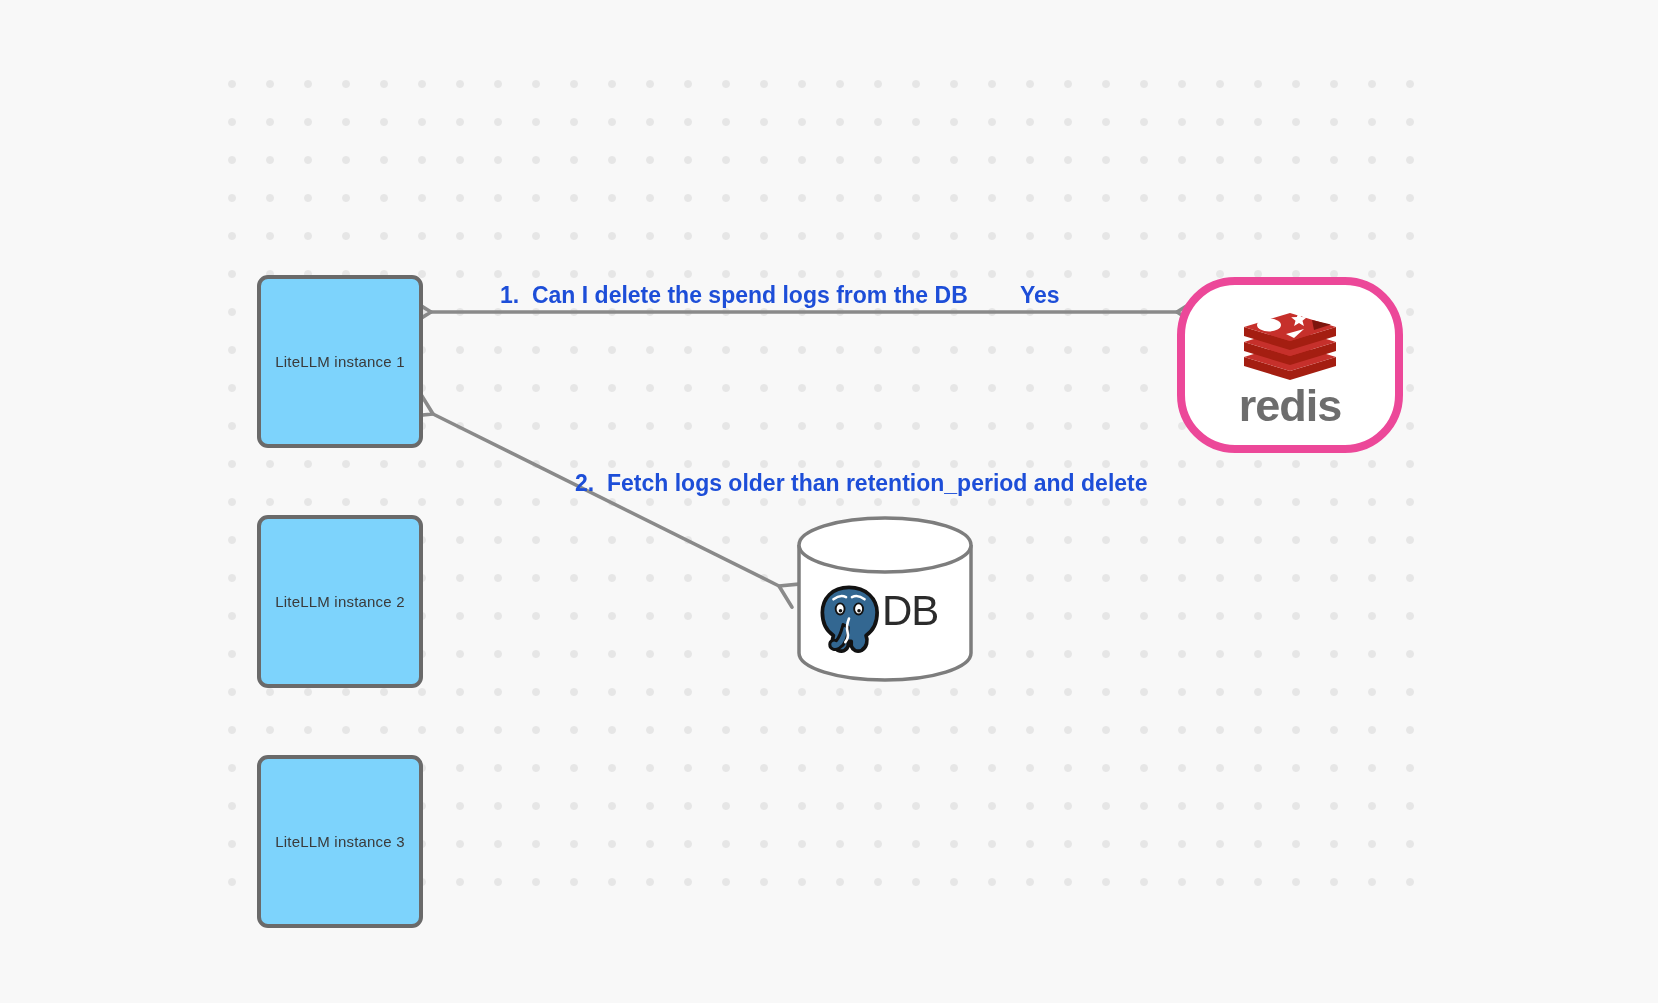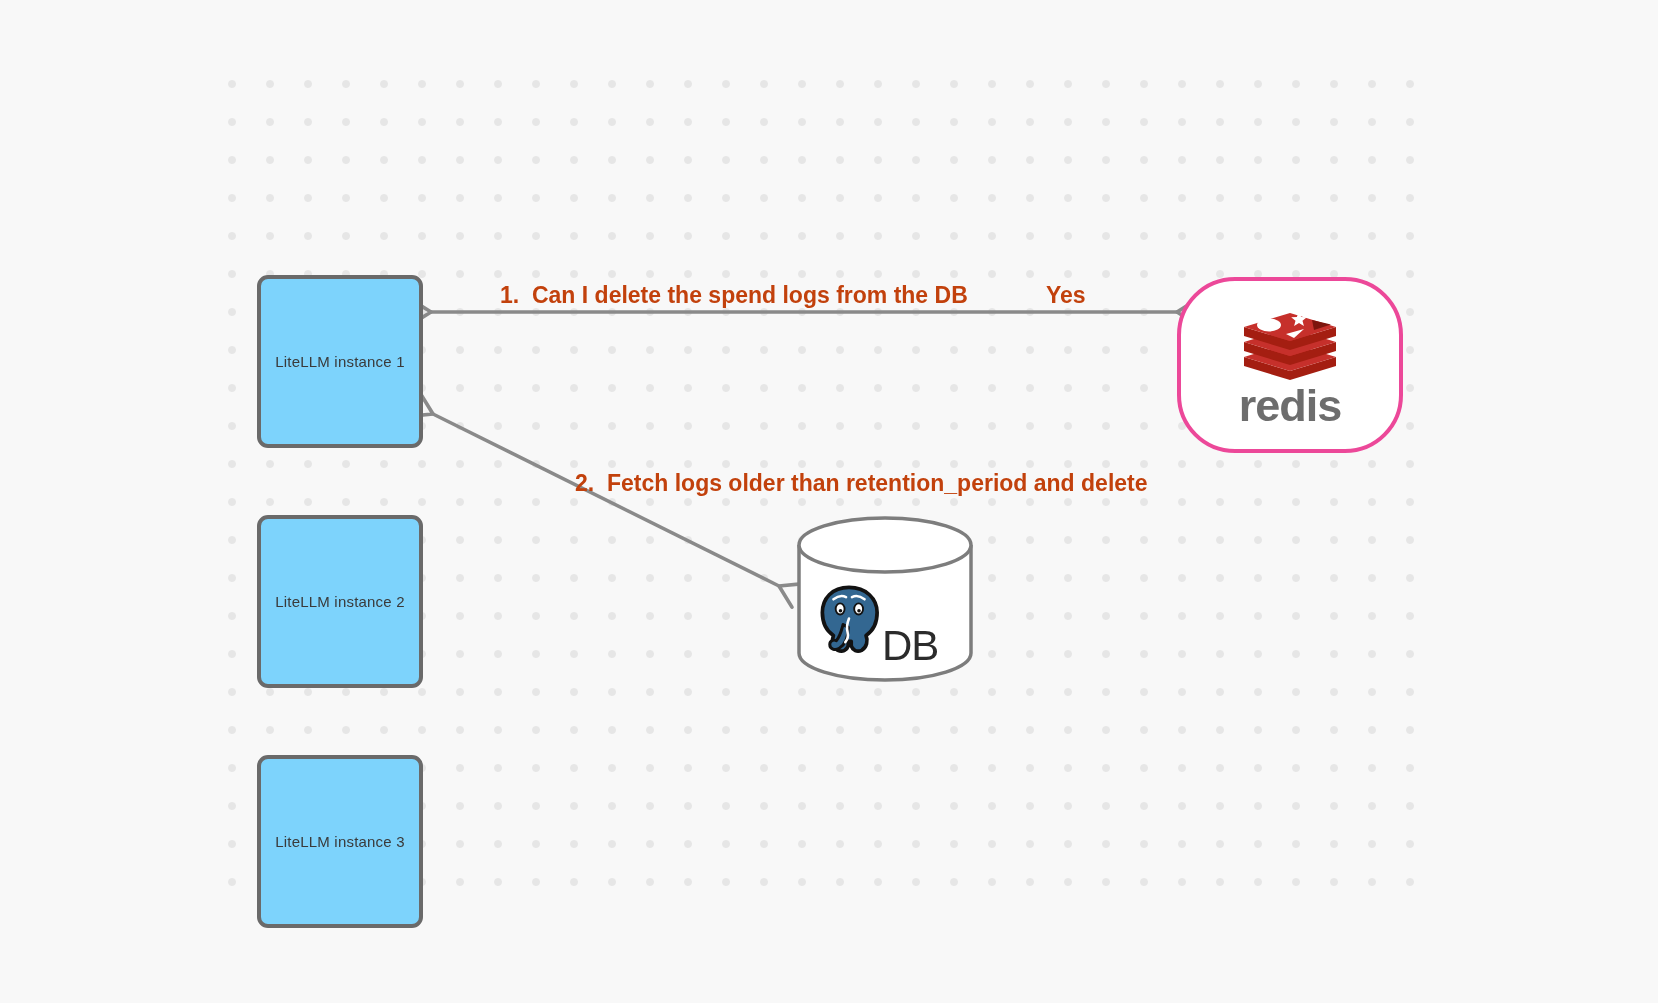--- a/index.html
+++ b/index.html
@@ -18,40 +18,40 @@
     display:flex;align-items:center;justify-content:center;box-sizing:border-box;
   }
   .node-box .box-label{
     font-size:15px;color:#3a3a3a;letter-spacing:.2px;text-align:center;
   }
   .box-1{top:275px;}
   .box-2{top:515px;}
   .box-3{top:755px;}
   .redis-node{
     position:absolute;left:1177px;top:277px;width:226px;height:176px;
-    background:#ffffff;border:4px solid #ec4899;border-radius:58px;
+    background:#ffffff;border:8px solid #ec4899;border-radius:58px;
     box-sizing:border-box;display:flex;flex-direction:column;
     align-items:center;justify-content:center;padding-top:6px;
   }
   .redis-wordmark{
     font-size:45px;font-weight:700;color:#6d6d6d;letter-spacing:-1px;
     line-height:1;margin-top:-2px;
   }
   .edges-svg{position:absolute;left:0;top:0;width:1658px;height:1003px;}
   .edge-label{
-    position:absolute;font-size:23px;font-weight:700;color:#c2410c;
+    position:absolute;font-size:23px;font-weight:700;color:#1d4ed8;
     line-height:25px;white-space:pre;
   }
   .edge1-label{left:500px;top:283px;}
-  .edge1-response{left:1020px;top:283px;margin-left:26px;}
+  .edge1-response{left:1020px;top:283px;}
   .edge2-label{left:575px;top:459px;margin-top:12px;}
   .cylinder{position:absolute;left:796px;top:515px;}
   .pg-icon{position:absolute;left:812px;top:582px;}
   .db-label{
-    position:absolute;left:882px;top:623px;font-size:42px;color:#2b2b2b;
+    position:absolute;left:882px;top:588px;font-size:42px;color:#2b2b2b;
     line-height:1.1;letter-spacing:-1px;
   }
 </style>
 </head>
 <body>
 
 <div class="canvas">
 
   <div class="dot-grid"></div>
 

